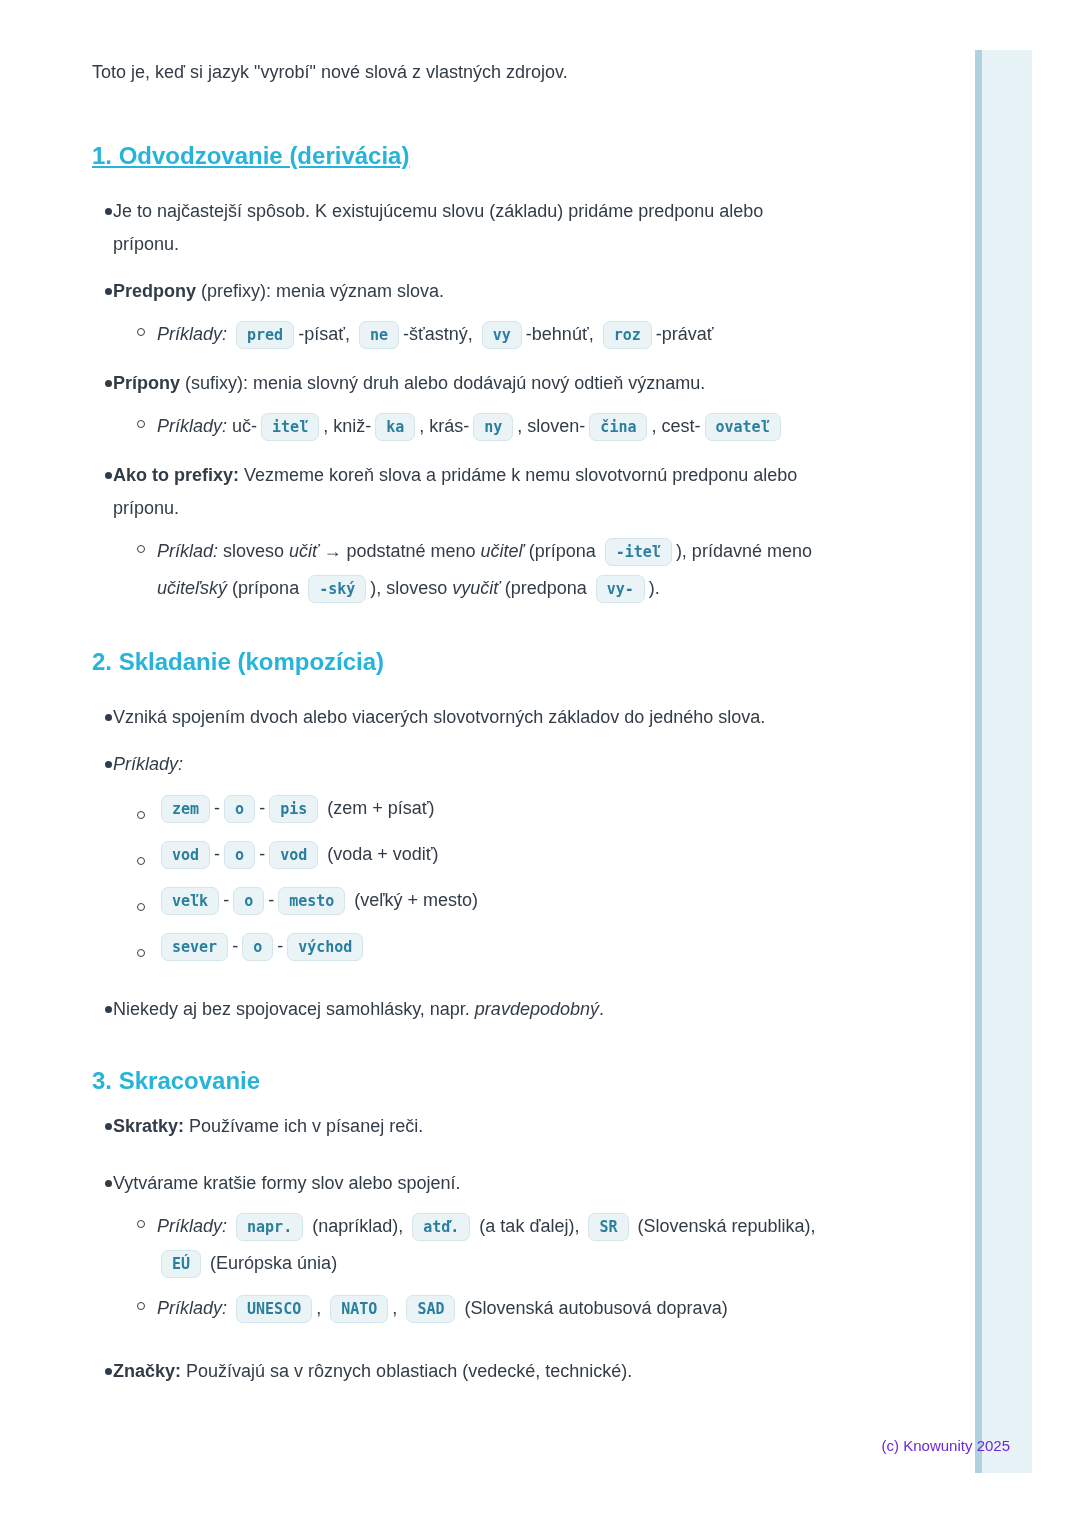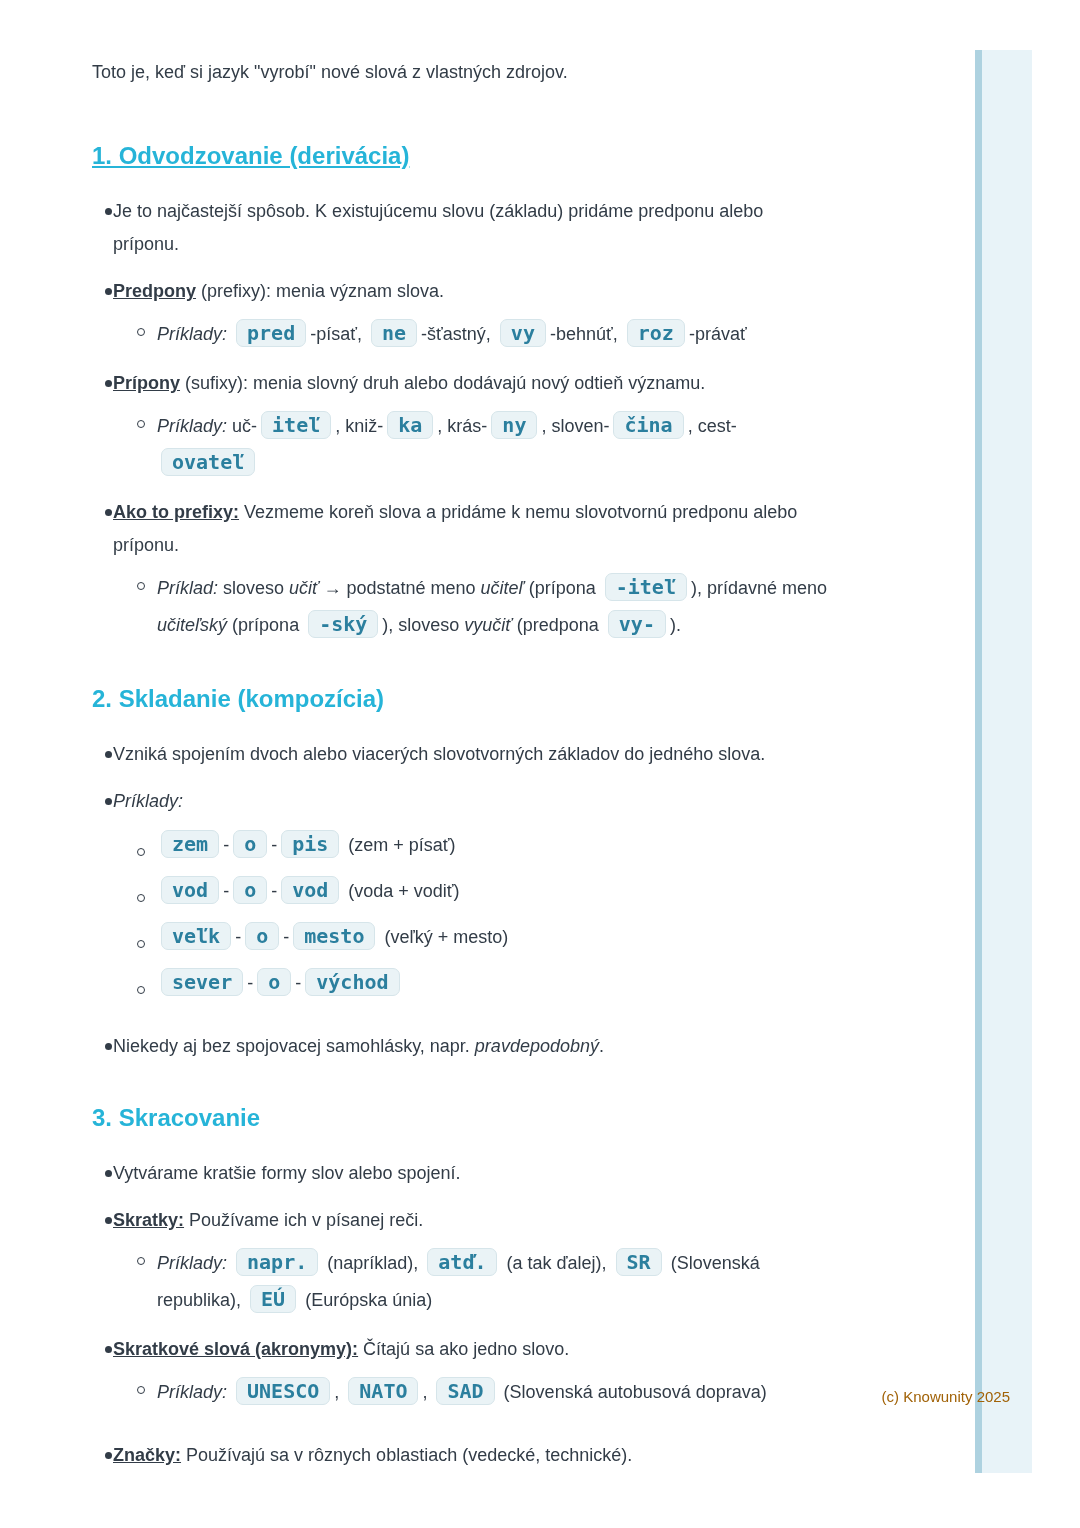--- a/index.html
+++ b/index.html
@@ -36,25 +36,25 @@
   .sb.row { margin-top: 9px; align-items: center; }
   .dot {
     flex: 0 0 auto; width: 7px; height: 7px; border-radius: 50%;
     background: #323c47; margin-top: 13px;
   }
   .circ {
     flex: 0 0 auto; width: 8px; height: 8px; border-radius: 50%;
     border: 1.5px solid #323c47; background: transparent; margin-top: 12px;
   }
   .it { font-style: italic; }
-  .bd { font-weight: 700; text-decoration: underline; }
+  .bd { font-weight: 700; }
   .chip {
     display: inline-block;
     font-family: "DejaVu Sans Mono", "Liberation Mono", monospace;
-    font-size: 20px;
+    font-size: 15px;
     font-weight: 700;
     color: #2b7f9e;
     background: #eaf3f6;
     border: 1px solid #d6e5ea;
     border-radius: 7px;
     padding: 2px 10px;
     margin: 0 4px;
     line-height: 22px;
     vertical-align: baseline;
   }
@@ -62,23 +62,23 @@
     position: absolute;
     top: 50px; left: 975px;
     width: 57px; height: 1423px;
     display: flex;
     z-index: 0;
   }
   .stripe-line { width: 7px; background: #aed2e0; }
   .stripe-panel { flex: 1; background: #e8f3f8; }
   .watermark {
     position: absolute;
-    top: 1388px; right: 70px;
+    top: 1437px; right: 70px;
     font-size: 15px;
-    color: #a16207;
+    color: #6d28d9;
     z-index: 2;
     white-space: nowrap;
   }
 </style>
 </head>
 <body>
 
 <div class="stripe">
   <div class="stripe-line"></div>
   <div class="stripe-panel"></div>
@@ -151,38 +151,34 @@
     <p class="para chips"><span class="chip">sever</span><span>-</span><span class="chip">o</span><span>-</span><span class="chip">východ</span></p>
   </div>
 
   <div class="b gap-md">
     <span class="dot"></span>
     <p class="para"><span>Niekedy aj bez spojovacej samohlásky, napr. </span><span class="it">pravdepodobný</span><span>.</span></p>
   </div>
 
   <h2 class="h2">3. Skracovanie</h2>
 
+  <div class="b">
+    <span class="dot"></span>
+    <p class="para"><span class="bd">Skratky:</span><span> Používame ich v písanej reči.</span></p>
+  </div>
+
   <div class="b gap-lg">
     <span class="dot"></span>
     <p class="para"><span>Vytvárame kratšie formy slov alebo spojení.</span></p>
-  </div>
-
-  <div class="b">
-    <span class="dot"></span>
-    <p class="para"><span class="bd">Skratky:</span><span> Používame ich v písanej reči.</span></p>
   </div>
   <div class="sb">
     <span class="circ"></span>
     <p class="para chips"><span class="it">Príklady: </span><span class="chip">napr.</span><span> (napríklad), </span><span class="chip">atď.</span><span> (a tak ďalej), </span><span class="chip">SR</span><span> (Slovenská republika), </span><span class="chip">EÚ</span><span> (Európska únia)</span></p>
   </div>
 
-  <div class="b">
-    <span class="dot"></span>
-    <p class="para"><span class="bd">Skratkové slová (akronymy):</span><span> Čítajú sa ako jedno slovo.</span></p>
-  </div>
   <div class="sb">
     <span class="circ"></span>
     <p class="para chips"><span class="it">Príklady: </span><span class="chip">UNESCO</span><span>, </span><span class="chip">NATO</span><span>, </span><span class="chip">SAD</span><span> (Slovenská autobusová doprava)</span></p>
   </div>
 
   <div class="b gap-md">
     <span class="dot"></span>
     <p class="para"><span class="bd">Značky:</span><span> Používajú sa v rôznych oblastiach (vedecké, technické).</span></p>
   </div>
 

